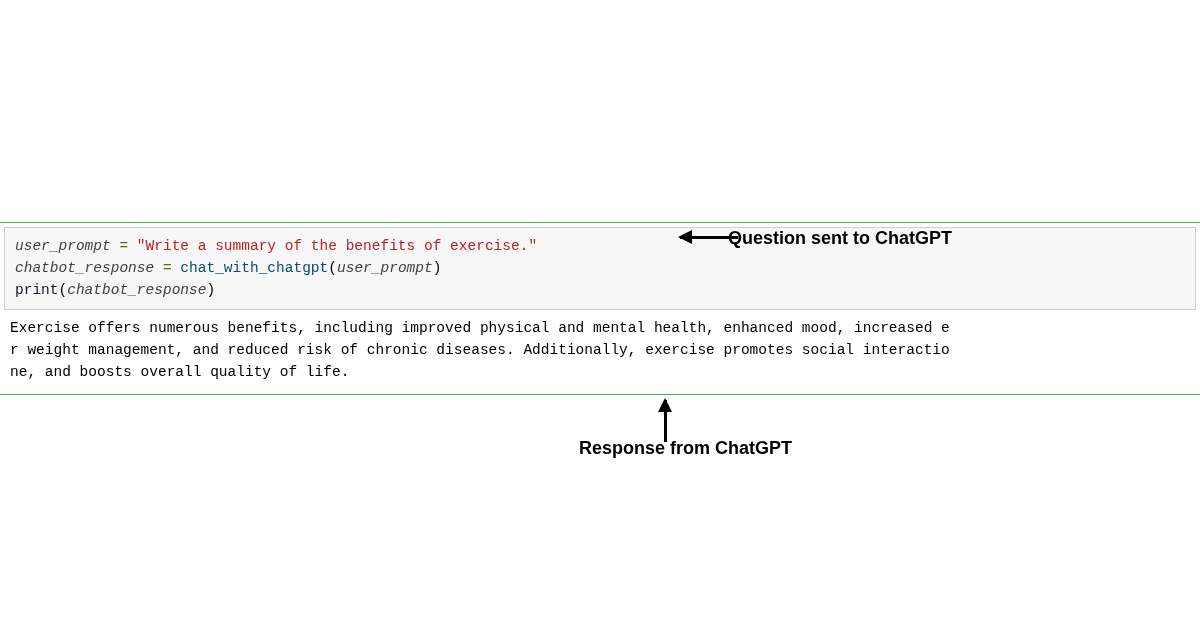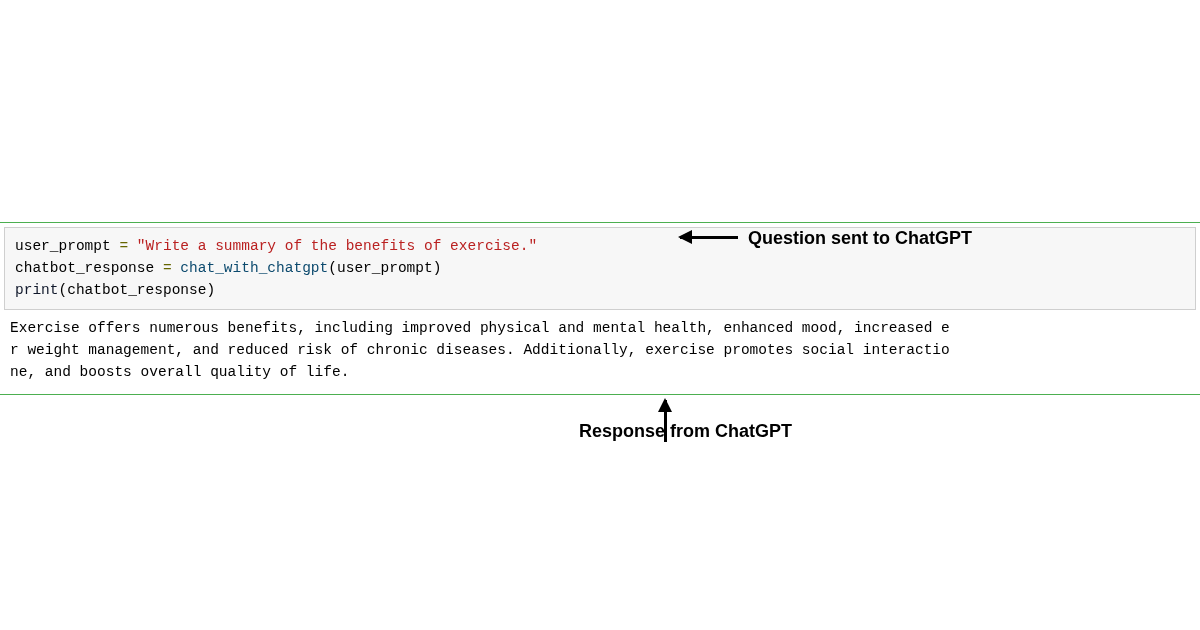--- a/index.html
+++ b/index.html
@@ -30,40 +30,40 @@
       overflow: hidden;
     }
     .output-cell {
       padding: 8px 10px 10px 10px;
       font-size: 14.5px;
       line-height: 1.5;
       white-space: pre;
       overflow: hidden;
       color: #000;
     }
-    .tok-var { color: #000000; }
+    .tok-var { color: #404040; font-style: italic; }
     .tok-op { color: #666600; }
     .tok-str { color: #ba2121; }
     .tok-func { color: #0c4a6e; }
     .tok-builtin { color: #0f172a; }
     .tok-paren { color: #000; }
 
     .annotation {
       position: absolute;
       font-family: Arial, Helvetica, sans-serif;
       font-weight: 700;
       font-size: 18px;
       color: #000;
     }
     .annotation-top {
       top: 228px;
-      left: 748px;
+      left: 728px;
     }
     .annotation-bottom {
-      top: 421px;
+      top: 438px;
       left: 579px;
     }
 
     .arrow-left {
       position: absolute;
       top: 236px;
       left: 680px;
       width: 58px;
       height: 3px;
       background: #000;

